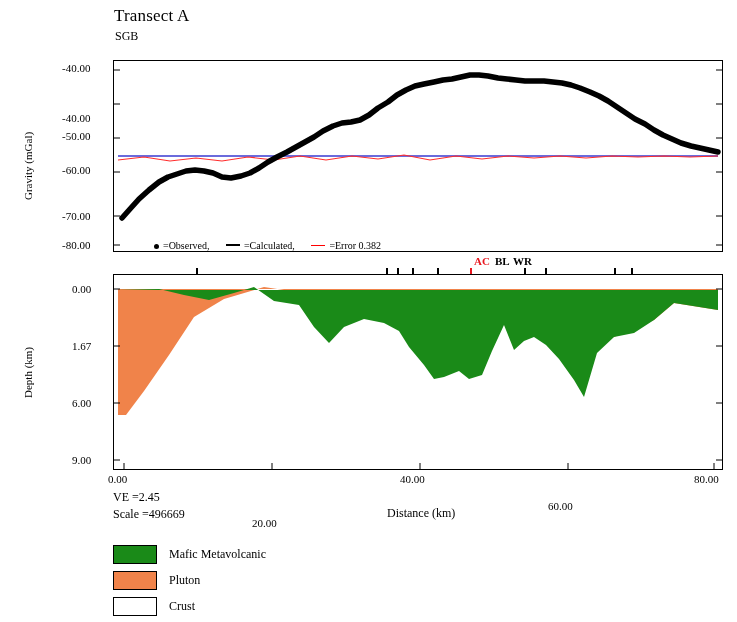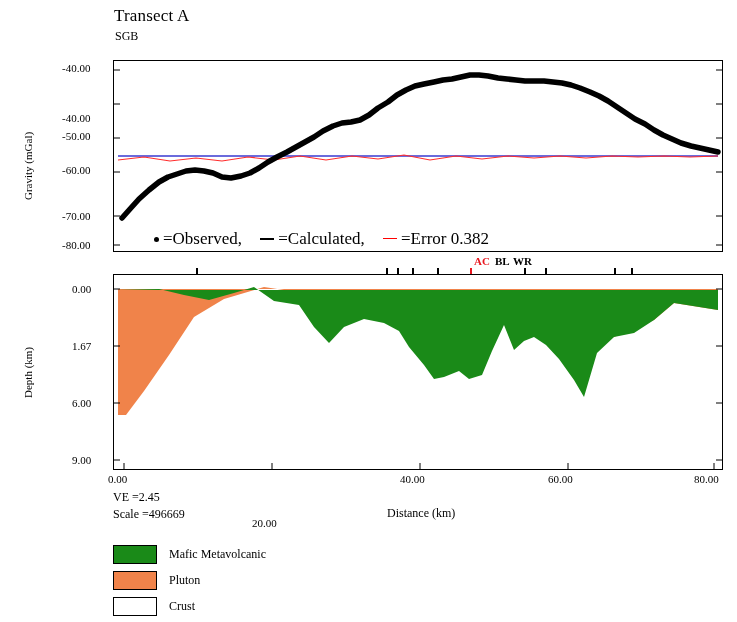--- a/index.html
+++ b/index.html
@@ -74,22 +74,22 @@
   .tick-label {
     position: absolute;
     font-size: 11px;
     white-space: nowrap;
   }
 
   
   #gravity-legend {
     position: absolute;
     left: 118px;
-    top: 229px;
-    font-size: 17px;
+    top: 240px;
+    font-size: 10px;
     white-space: nowrap;
     padding-left: 36px;
   }
   #gravity-legend .lg-item { display: inline-block; margin-right: 14px; }
   .sym-dot {
     display: inline-block;
     width: 5px; height: 5px;
     border-radius: 50%;
     background: #000;
     vertical-align: middle;
@@ -250,21 +250,21 @@
         <line x1="306" y1="188" x2="306" y2="194"></line>
         <line x1="454" y1="188" x2="454" y2="194"></line>
         <line x1="600" y1="188" x2="600" y2="194"></line>
       </g>
     </svg>
   </div>
 
   <div class="tick-label" style="left:108px; top:473px;">0.00</div>
   <div class="tick-label" style="left:252px; top:473px;margin-top:44px;">20.00</div>
   <div class="tick-label" style="left:400px; top:473px;">40.00</div>
-  <div class="tick-label" style="left:548px; top:473px;">60.00</div>
+  <div class="tick-label" style="left:548px; top:500px;">60.00</div>
   <div class="tick-label" style="left:694px; top:473px;">80.00</div>
 
   <div class="xlabel" style="left:387px; top:506px;">Distance (km)</div>
 
   <div class="note" style="left:113px; top:490px;font-family:Liberation Serif, serif;">VE =2.45</div>
   <div class="note" style="left:113px; top:507px;">Scale =496669</div>
 
   <div id="map-legend">
     <div class="legend-row">
       <div class="legend-swatch" style="background:#1a8a18;"></div>

